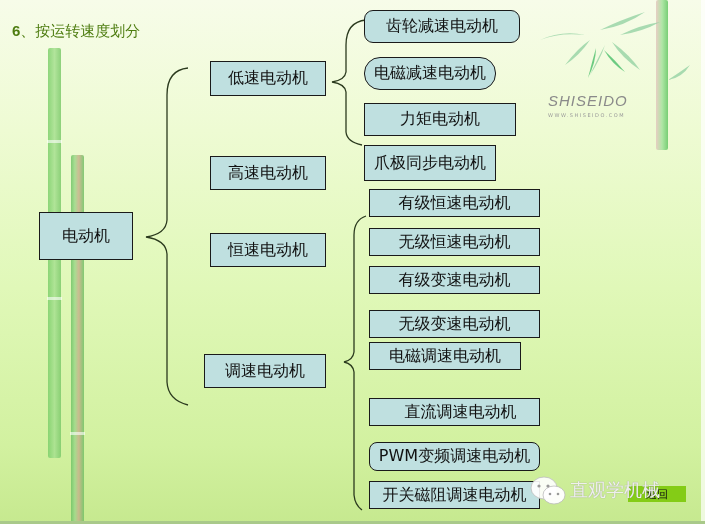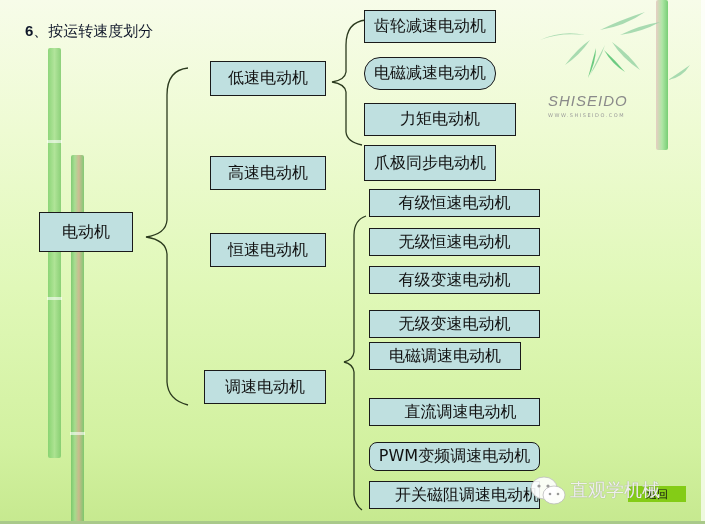--- a/index.html
+++ b/index.html
@@ -4,23 +4,22 @@
   <style>
     html, body { margin:0; padding:0; }
     body {
       width:705px; height:524px; position:relative; overflow:hidden;
       font-family: "DejaVu Sans", "Liberation Sans", sans-serif;
       background: linear-gradient(180deg, #f7fce9 0%, #eefbd3 25%, #e0f8b8 55%, #d2f1a0 85%, #c6e98f 100%);
     }
     .frame-right { position:absolute; right:0; top:0; width:4px; height:524px; background:#ffffff; opacity:.7; }
     .frame-bottom { position:absolute; left:0; bottom:0; width:705px; height:3px; background:#a9c98a; }
     .title {
-      position:absolute; left:12px; top:22px; font-size:15px; color:#0f172a;
+      position:absolute; left:12px; top:22px; font-size:15px; color:#4d7c0f;
       white-space:nowrap;
-      margin-left:13px;
     }
     .title b { font-family:"Liberation Sans", sans-serif; font-weight:bold; }
     .box {
       position:absolute; background:#bfe0e0; border:1px solid #1a1a1a;
       display:flex; align-items:center; justify-content:center;
       font-size:16px; color:#111; box-sizing:border-box; white-space:nowrap;
     }
     svg.lines { position:absolute; left:0; top:0; }
     .bamboo { position:absolute; border-radius:2px; }
     .node { position:absolute; height:3px; background:rgba(255,255,255,.6); }
@@ -76,38 +75,38 @@
   <g fill="none" stroke="#2b3a1e" stroke-width="1.3">
 
     <path d="M188 68 Q167 70 167 95 L167 220 Q166 234 146 237 Q166 240 167 254 L167 382 Q168 400 188 405"></path>
 
     <path d="M366 20 Q346 22 346 45 L346 72 Q345 80 332 82 Q345 84 346 92 L346 132 Q347 142 362 145"></path>
 
     <path d="M366 216 Q354 220 354 235 L354 352 Q353 360 344 362 Q353 364 354 372 L354 495 Q355 505 362 510"></path>
   </g>
 </svg>
 
-<div class="box" style="left:39px;top:212px;width:94px;height:40px;">
+<div class="box" style="left:39px;top:212px;width:94px;height:48px;">
   <span>电动机</span>
 </div>
 
 <div class="box" style="left:210px;top:61px;width:116px;height:35px;">
   <span>低速电动机</span>
 </div>
 <div class="box" style="left:210px;top:156px;width:116px;height:34px;">
   <span>高速电动机</span>
 </div>
 <div class="box" style="left:210px;top:233px;width:116px;height:34px;">
   <span>恒速电动机</span>
 </div>
-<div class="box" style="left:204px;top:354px;width:122px;height:34px;margin-top:16px;">
+<div class="box" style="left:204px;top:354px;width:122px;height:34px;">
   <span>调速电动机</span>
 </div>
 
-<div class="box" style="left:364px;top:10px;width:132px;height:33px;">
+<div class="box" style="left:364px;top:10px;width:156px;height:33px;border-radius:9px;">
   <span>齿轮减速电动机</span>
 </div>
 <div class="box" style="left:364px;top:57px;width:132px;height:33px;border-radius:16px;">
   <span>电磁减速电动机</span>
 </div>
 <div class="box" style="left:364px;top:103px;width:152px;height:33px;">
   <span>力矩电动机</span>
 </div>
 <div class="box" style="left:364px;top:145px;width:132px;height:36px;">
   <span>爪极同步电动机</span>
@@ -127,21 +126,21 @@
 </div>
 <div class="box" style="left:369px;top:342px;width:152px;height:28px;">
   <span>电磁调速电动机</span>
 </div>
 <div class="box" style="left:369px;top:398px;width:171px;height:28px;padding-left:12px;">
   <span>直流调速电动机</span>
 </div>
 <div class="box" style="left:369px;top:442px;width:171px;height:29px;border-radius:8px;">
   <span>PWM变频调速电动机</span>
 </div>
-<div class="box" style="left:369px;top:481px;width:171px;height:28px;justify-content:flex-end;">
+<div class="box" style="left:369px;top:481px;width:171px;height:28px;">
   <span>开关磁阻调速电动机</span>
 </div>
 
 <div class="back-btn">返回</div>
 
 <svg class="wechat" width="40" height="34">
   <ellipse cx="16" cy="14" rx="13" ry="11" fill="rgba(255,255,255,.9)" stroke="#bbb" stroke-width=".8"></ellipse>
   <ellipse cx="26" cy="21" rx="11" ry="9" fill="rgba(255,255,255,.95)" stroke="#bbb" stroke-width=".8"></ellipse>
   <circle cx="11" cy="12" r="1.6" fill="#999"></circle>
     <circle cx="20" cy="12" r="1.6" fill="#999"></circle>

